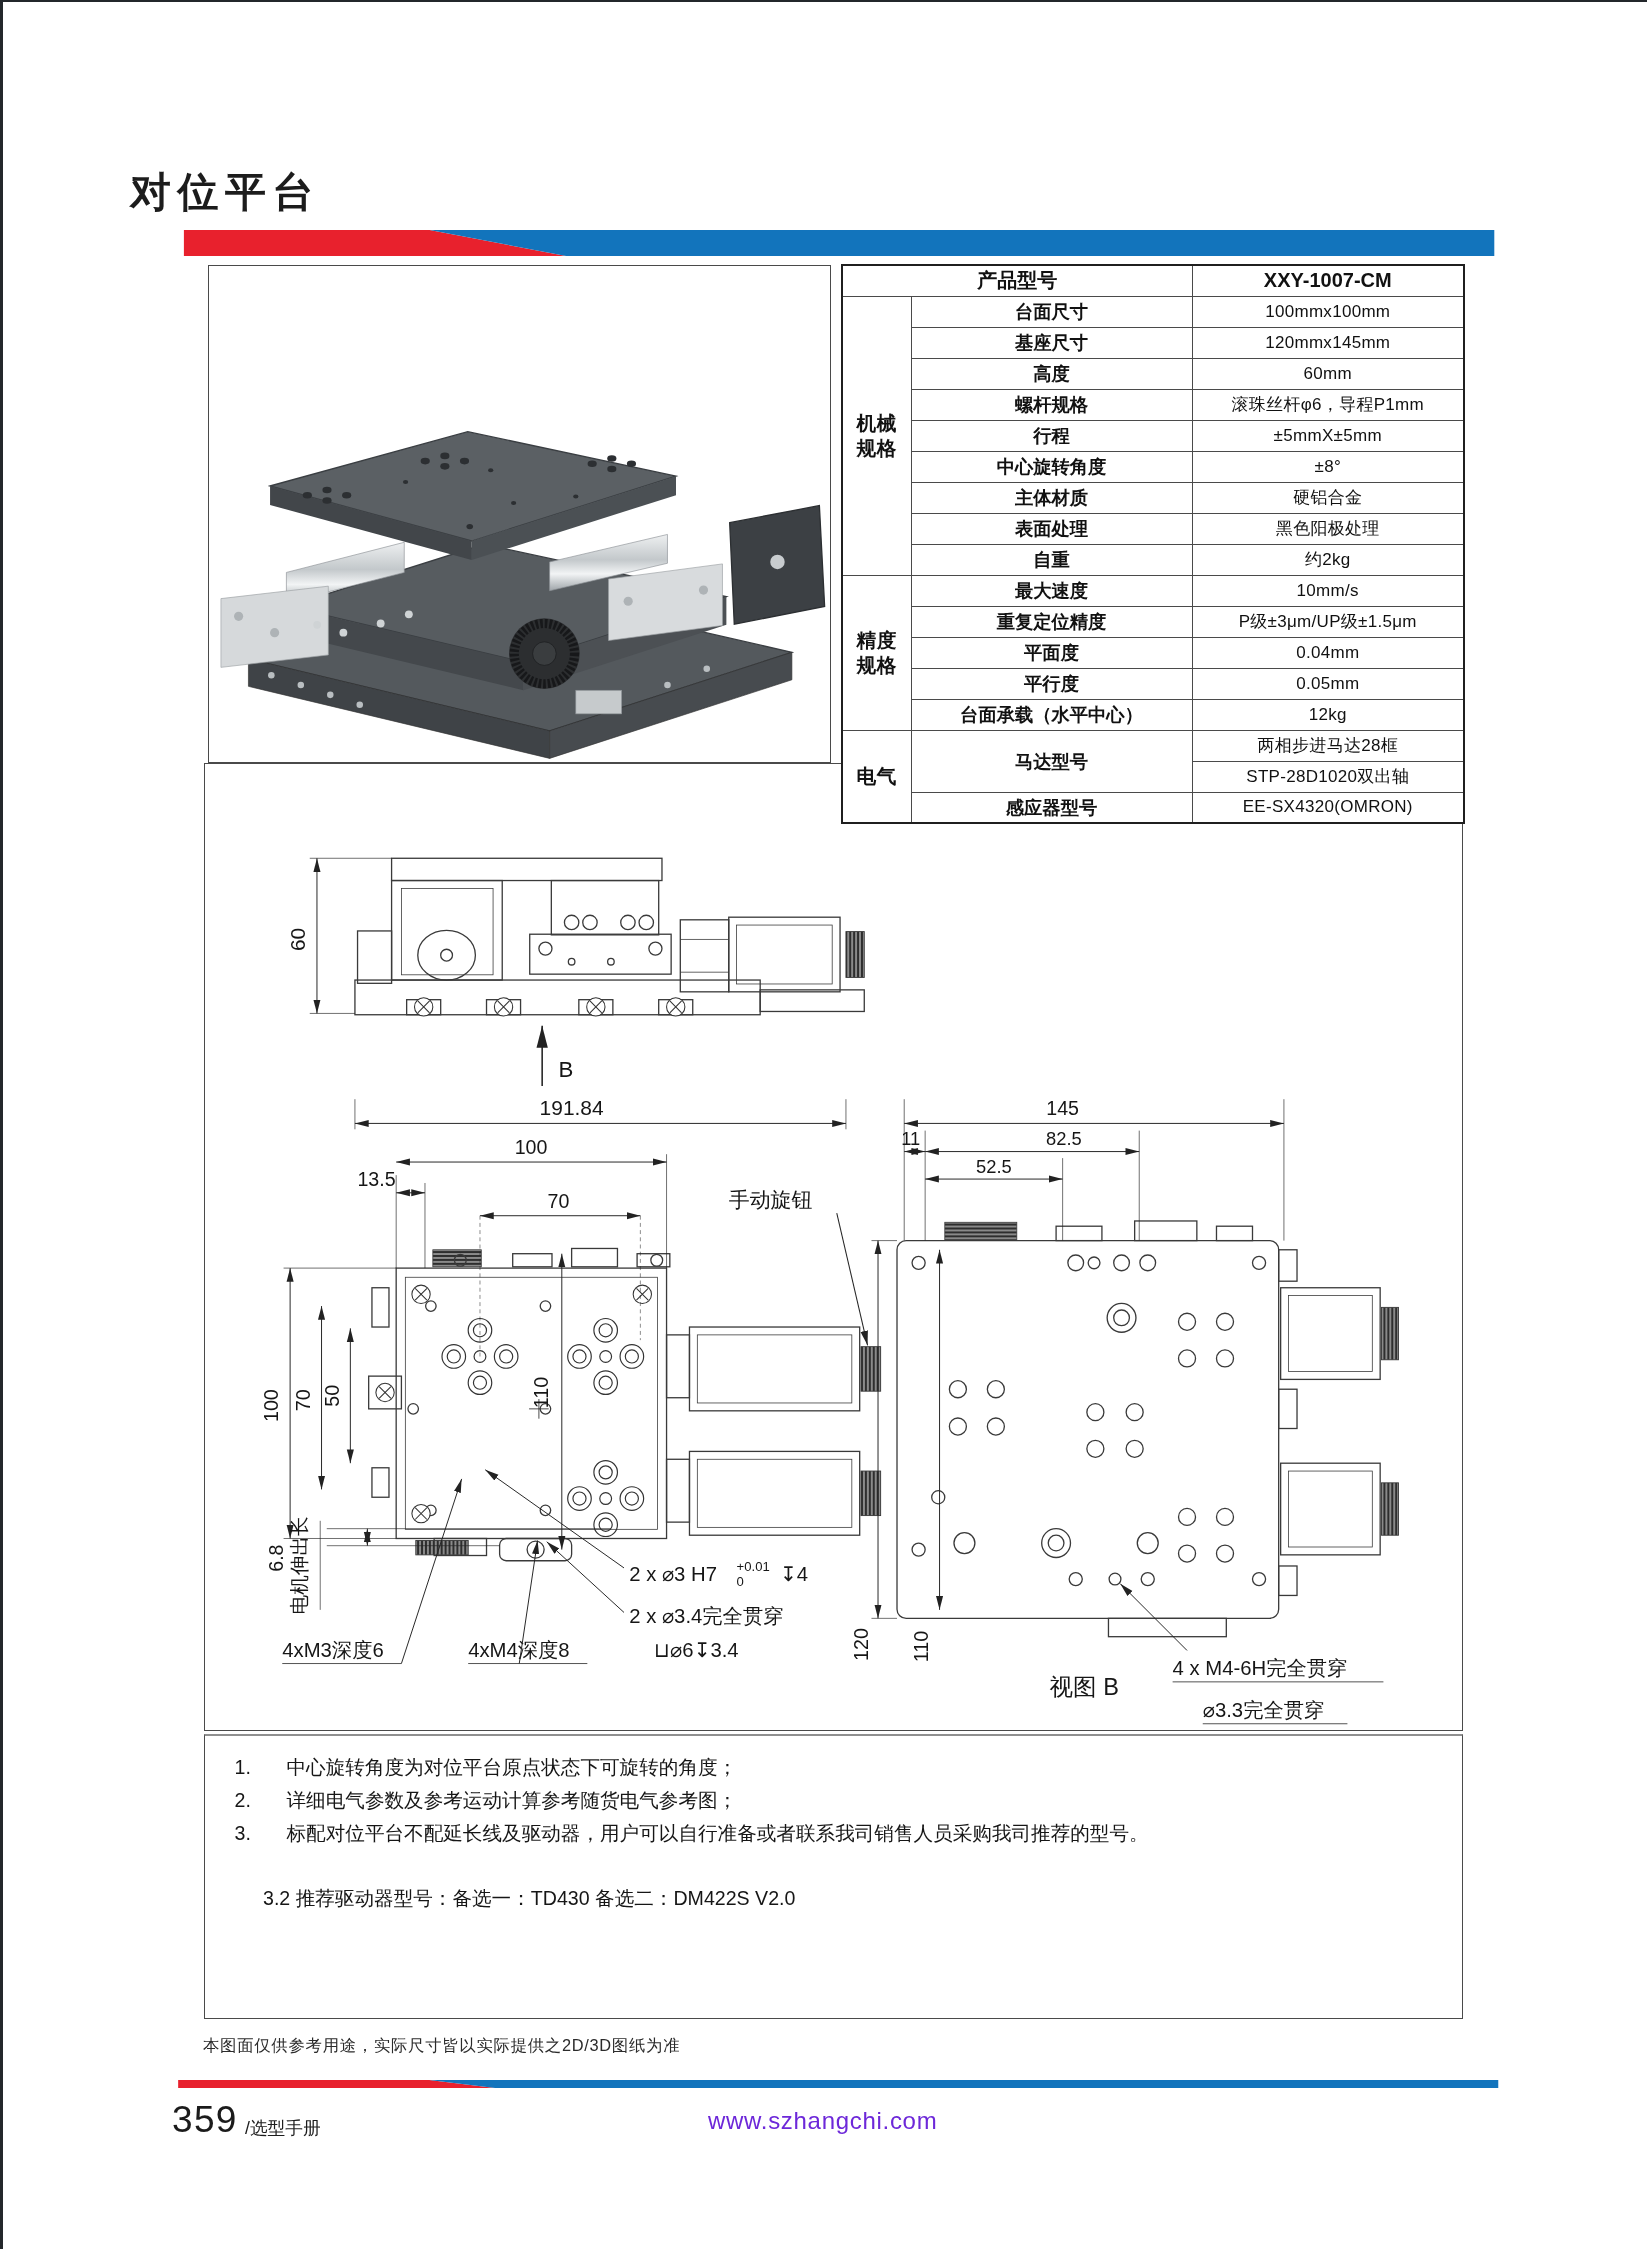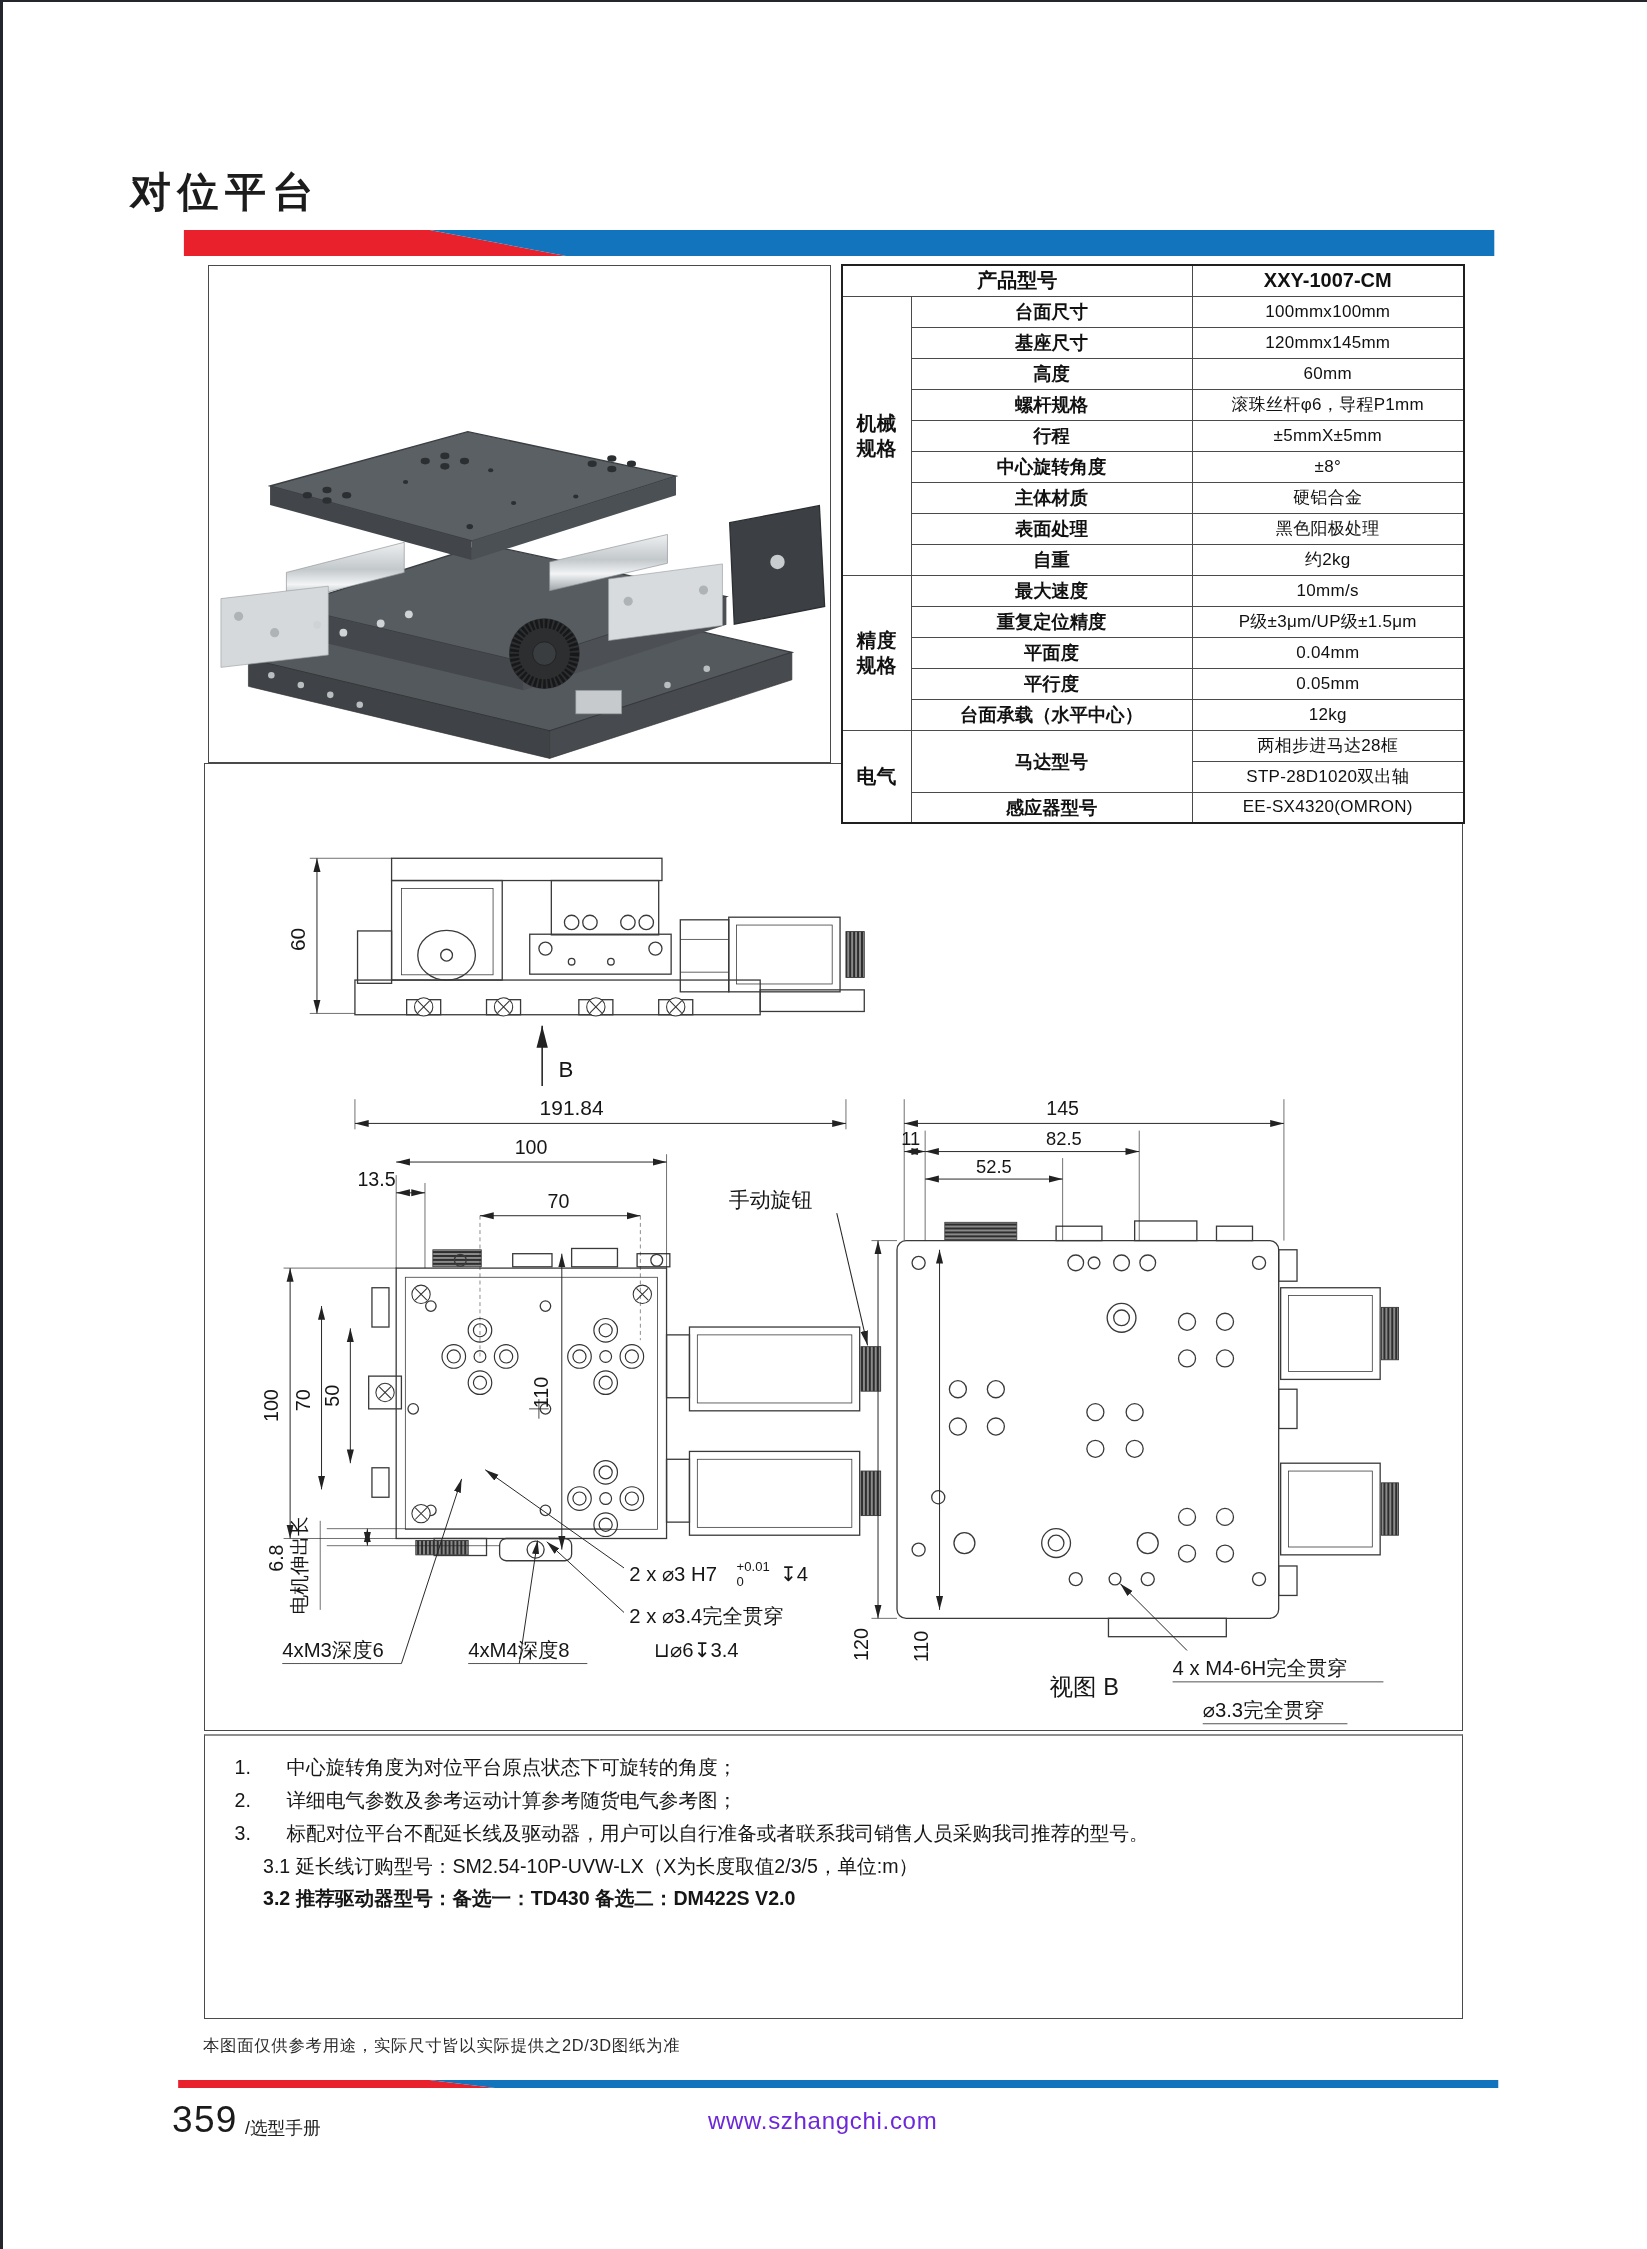--- a/index.html
+++ b/index.html
@@ -468,22 +468,21 @@
   <div class="notes-box">
     <div class="note-line" style="left:29.5px;top:18.3px;">
       <span class="note-num">1.</span><span>中心旋转角度为对位平台原点状态下可旋转的角度；</span>
     </div>
     <div class="note-line" style="left:29.5px;top:51px;">
       <span class="note-num">2.</span><span>详细电气参数及参考运动计算参考随货电气参考图；</span>
     </div>
     <div class="note-line" style="left:29.5px;top:84px;">
       <span class="note-num">3.</span><span>标配对位平台不配延长线及驱动器，用户可以自行准备或者联系我司销售人员采购我司推荐的型号。</span>
     </div>
-    <div class="note-line" style="left:58px;top:117px;">3.1 延长线订购型号：SM2.54-10P-UVW-LX（X为长度取值2/3/5，单位:m）</div>
-    <div class="note-line" style="left:58px;top:149px;font-weight:bold;">3.2 推荐驱动器型号：备选一：TD430 备选二：DM422S V2.0</div>
+    <div class="note-line" style="left:58px;top:149px;">3.2 推荐驱动器型号：备选一：TD430 备选二：DM422S V2.0</div>
   </div>
 
   <div class="disclaimer">本图面仅供参考用途，实际尺寸皆以实际提供之2D/3D图纸为准</div>
 
   <div class="band band-footer">
     <svg width="1647" height="8.5" viewBox="0 0 2516 13">
       <polygon points="271,0 655,0 762,13 271,13" fill="#e8212d"></polygon>
       <polygon points="655,0 2290,0 2290,13 762,13" fill="#1274bc"></polygon>
     </svg>
   </div>

